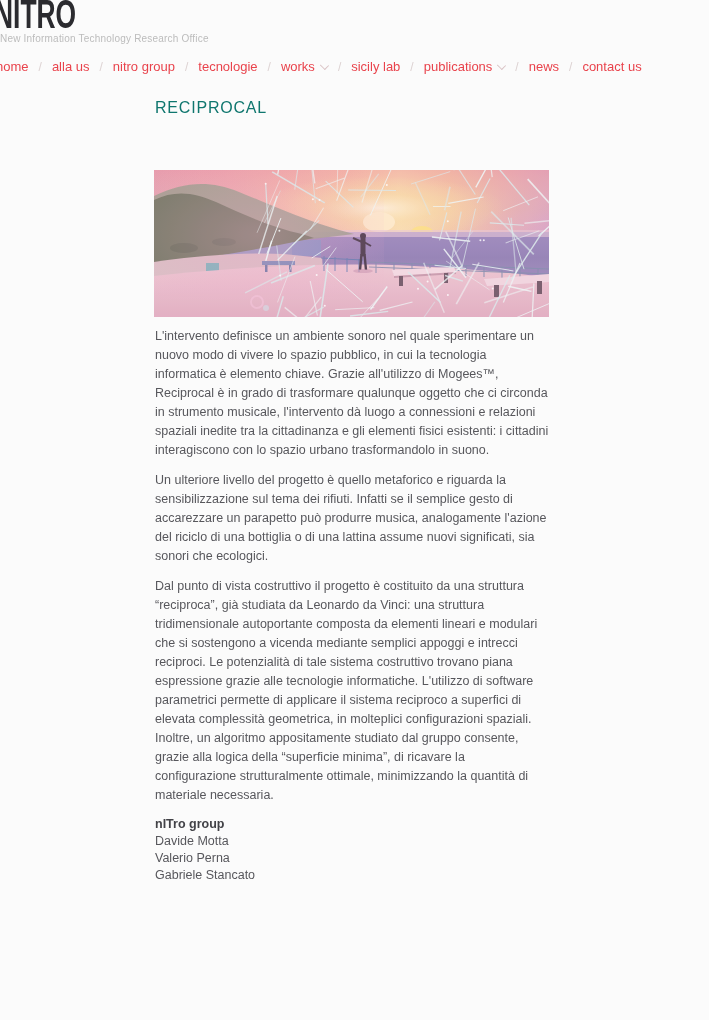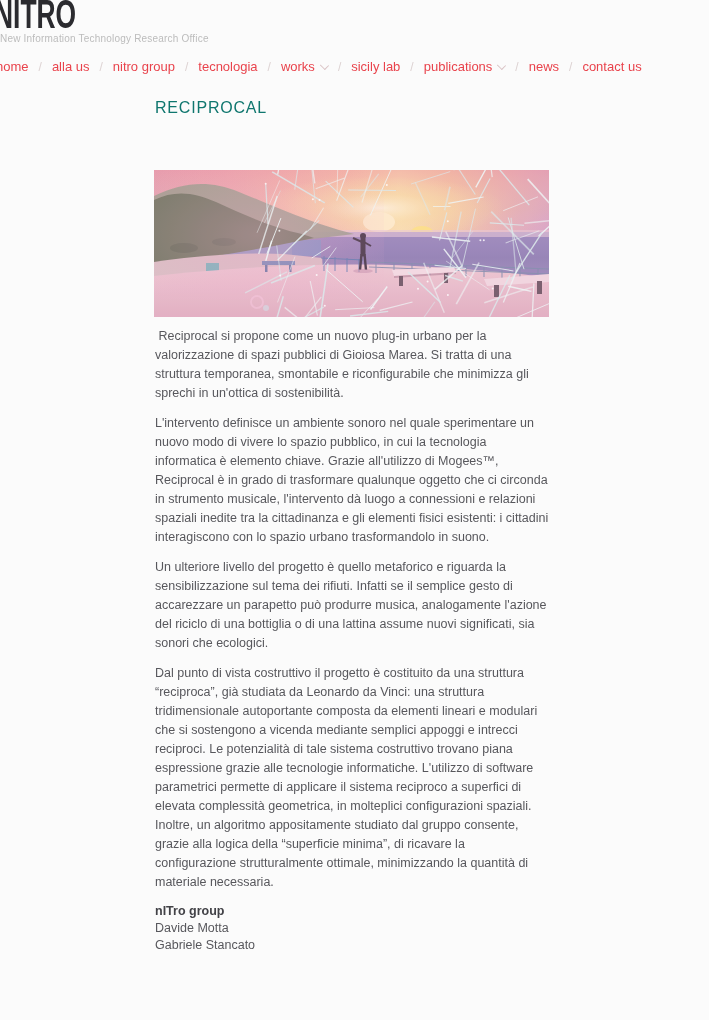--- a/index.html
+++ b/index.html
@@ -63,21 +63,21 @@
 <header>
   <div class="logo">NITRO</div>
   <div class="tagline">New Information Technology Research Office</div>
   <nav id="nav">
       <a href="#">home</a>
       <span class="sep">/</span>
       <a href="#">alla us</a>
       <span class="sep">/</span>
       <a href="#">nitro group</a>
       <span class="sep">/</span>
-      <a href="#">tecnologia</a>
+      <a href="#">tecnologie</a>
       <span class="sep">/</span>
       <a href="#">works<span class="chev"></span></a>
       <span class="sep">/</span>
       <a href="#">sicily lab</a>
       <span class="sep">/</span>
       <a href="#">publications<span class="chev"></span></a>
       <span class="sep">/</span>
       <a href="#">news</a>
       <span class="sep">/</span>
       <a href="#">contact us</a>
@@ -302,27 +302,27 @@
           <circle cx="293.9" cy="125.1" r="1" fill="#ffffff" opacity="0.8"></circle>
           <circle cx="293.8" cy="51.2" r="1" fill="#ffffff" opacity="0.8"></circle>
           <circle cx="232.8" cy="15.1" r="1" fill="#ffffff" opacity="0.8"></circle>
           <circle cx="338.7" cy="118.5" r="1" fill="#ffffff" opacity="0.8"></circle>
         </g>
     </svg>
   </figure>
 
   <article>
     <div id="paragraphs">
-        <p>&nbsp;Reciprocal si propone come un nuovo plug-in urbano per la valorizzazione di spazi pubblici di Gioiosa Marea. Si tratta di una struttura temporanea, smontabile e riconfigurabile che minimizza gli sprechi in un'ottica di sostenibilità.</p>
         <p>L'intervento definisce un ambiente sonoro nel quale sperimentare un nuovo modo di vivere lo spazio pubblico, in cui la tecnologia informatica è elemento chiave. Grazie all'utilizzo di Mogees™, Reciprocal è in grado di trasformare qualunque oggetto che ci circonda in strumento musicale, l'intervento dà luogo a connessioni e relazioni spaziali inedite tra la cittadinanza e gli elementi fisici esistenti: i cittadini interagiscono con lo spazio urbano trasformandolo in suono.</p>
         <p>Un ulteriore livello del progetto è quello metaforico e riguarda la sensibilizzazione sul tema dei rifiuti. Infatti se il semplice gesto di accarezzare un parapetto può produrre musica, analogamente l'azione del riciclo di una bottiglia o di una lattina assume nuovi significati, sia sonori che ecologici.</p>
         <p>Dal punto di vista costruttivo il progetto è costituito da una struttura “reciproca”, già studiata da Leonardo da Vinci: una struttura tridimensionale autoportante composta da elementi lineari e modulari che si sostengono a vicenda mediante semplici appoggi e intrecci reciproci. Le potenzialità di tale sistema costruttivo trovano piana espressione grazie alle tecnologie informatiche. L'utilizzo di software parametrici permette di applicare il sistema reciproco a superfici di elevata complessità geometrica, in molteplici configurazioni spaziali.
 Inoltre, un algoritmo appositamente studiato dal gruppo consente, grazie alla logica della “superficie minima”, di ricavare la configurazione strutturalmente ottimale, minimizzando la quantità di materiale necessaria.</p>
       </div>
     <section id="credits">
         <div class="credit-group first">
           <div class="credit-heading bold">nITro group</div>
           <div class="credit-name">Davide Motta</div>
+          <div class="credit-name">Valerio Perna</div>
           <div class="credit-name">Gabriele Stancato</div>
         </div>
       </section>
   </article>
 </main>
 
 </body></html>

